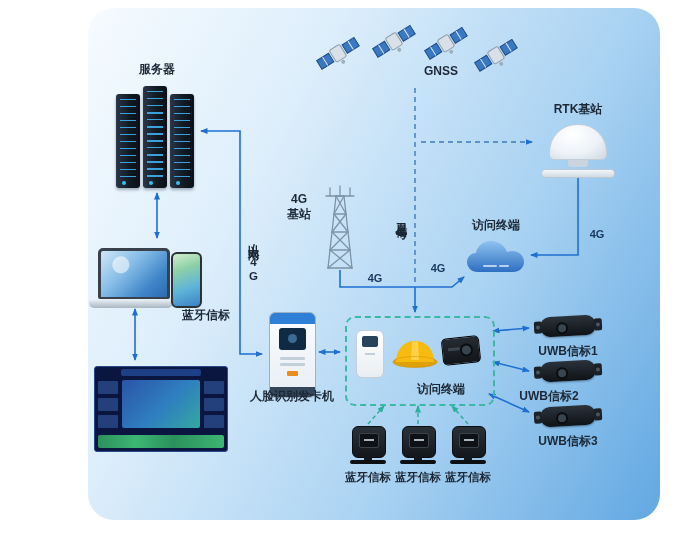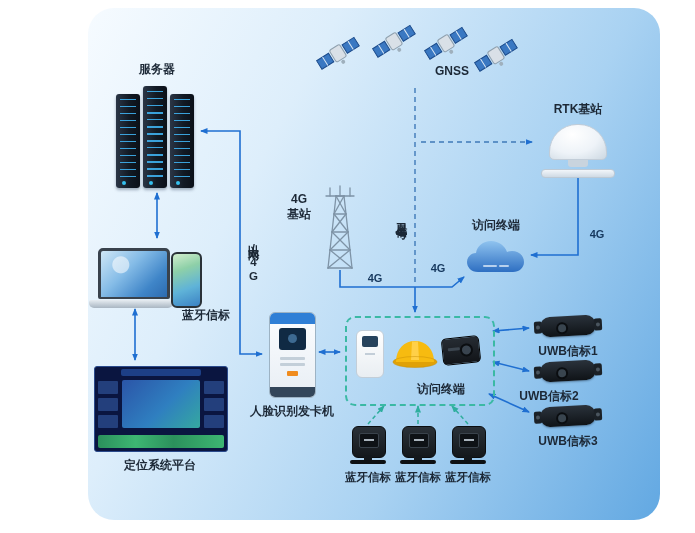--- a/index.html
+++ b/index.html
@@ -164,21 +164,21 @@
   <div class="sat" style="left:474px;top:42px;transform:rotate(-32deg);">
     <svg width="46" height="26" viewBox="0 0 46 26">
         <rect x="1" y="8" width="14" height="10" fill="#3a78c2" stroke="#1d4c8c"></rect>
         <rect x="31" y="8" width="14" height="10" fill="#3a78c2" stroke="#1d4c8c"></rect>
         <line x1="8" y1="8" x2="8" y2="18" stroke="#dbe8f5"></line>
         <line x1="38" y1="8" x2="38" y2="18" stroke="#dbe8f5"></line>
         <rect x="17" y="6" width="12" height="14" rx="2" fill="#d9e0e7" stroke="#8fa0ae"></rect>
         <circle cx="23" cy="23" r="2" fill="#9fb0bd"></circle>
       </svg>
   </div>
-  <div class="lbl" style="left:424px;top:64px;width:56px;text-align:center;">GNSS</div>
+  <div class="lbl" style="left:424px;top:64px;width:56px;text-align:left;">GNSS</div>
 
   <div class="lbl" style="left:112px;top:62px;width:90px;">服务器</div>
   <div class="servers">
     <div class="tower t1"></div>
     <div class="tower t2"></div>
     <div class="tower t3"></div>
   </div>
 
   <div class="laptop">
     <div class="laptop-screen"></div>
@@ -191,33 +191,32 @@
     <div class="dash-top"></div>
     <div class="dash-panel" style="left:3px;top:14px;"></div>
     <div class="dash-panel" style="left:3px;top:31px;"></div>
     <div class="dash-panel" style="left:3px;top:48px;"></div>
     <div class="dash-panel" style="left:109px;top:14px;"></div>
     <div class="dash-panel" style="left:109px;top:31px;"></div>
     <div class="dash-panel" style="left:109px;top:48px;"></div>
     <div class="dash-map"></div>
     <div class="dash-green"></div>
   </div>
-  <div class="lbl" style="left:102px;top:458px;width:116px;">定位系统平台</div>
 
   <div class="lbl vtext" style="left:246px;top:212px;height:96px;font-size:11.5px;">以太网/4G</div>
 
   <div class="kiosk">
     <div class="kiosk-head"></div>
     <div class="kiosk-screen"></div>
     <div class="kiosk-slot" style="top:44px;"></div>
     <div class="kiosk-slot" style="top:50px;"></div>
     <div class="kiosk-led"></div>
     <div class="kiosk-base"></div>
   </div>
-  <div class="lbl" style="left:236px;top:404px;width:112px;">人脸识别发卡机</div>
+  <div class="lbl" style="left:236px;top:389px;width:112px;">人脸识别发卡机</div>
 
   <div class="lbl" style="left:282px;top:192px;width:34px;">
     <span style="display:block;">4G</span>
     <span style="display:block;">基站</span>
   </div>
   <div style="position:absolute;left:316px;top:184px;">
     <svg width="48" height="86" viewBox="0 0 48 86">
       <g stroke="#7e93a6" stroke-width="1.3" fill="none" stroke-linecap="round">
         <line x1="24" y1="2" x2="24" y2="12"></line>
           <line x1="14" y1="4" x2="14" y2="12"></line>

